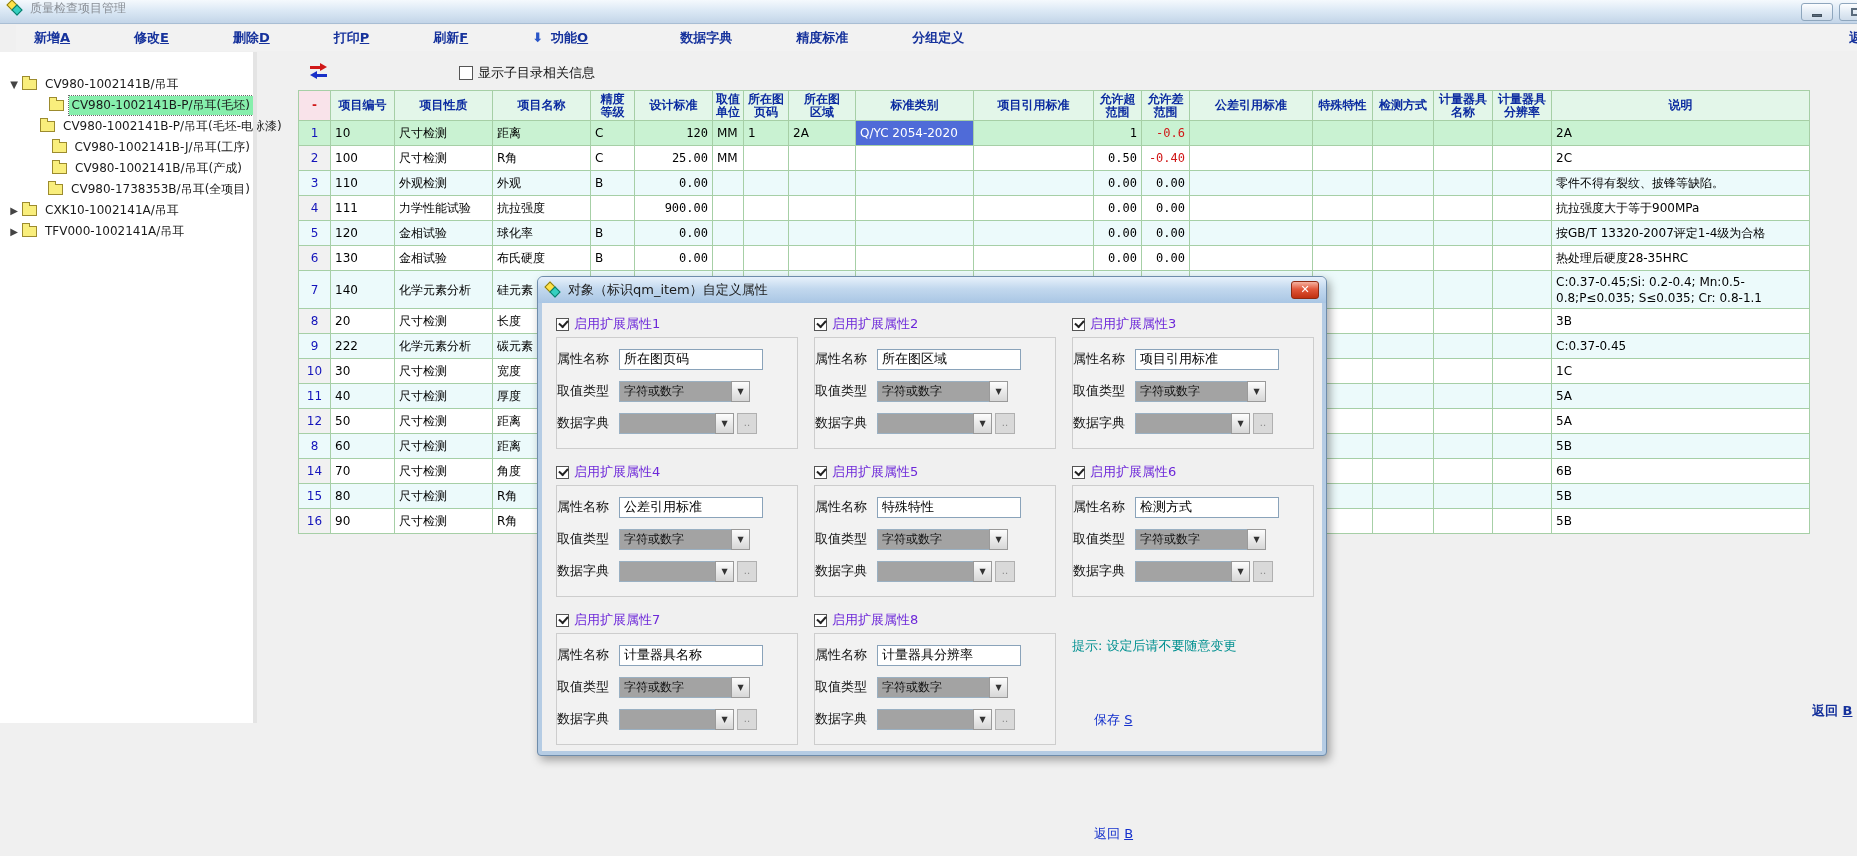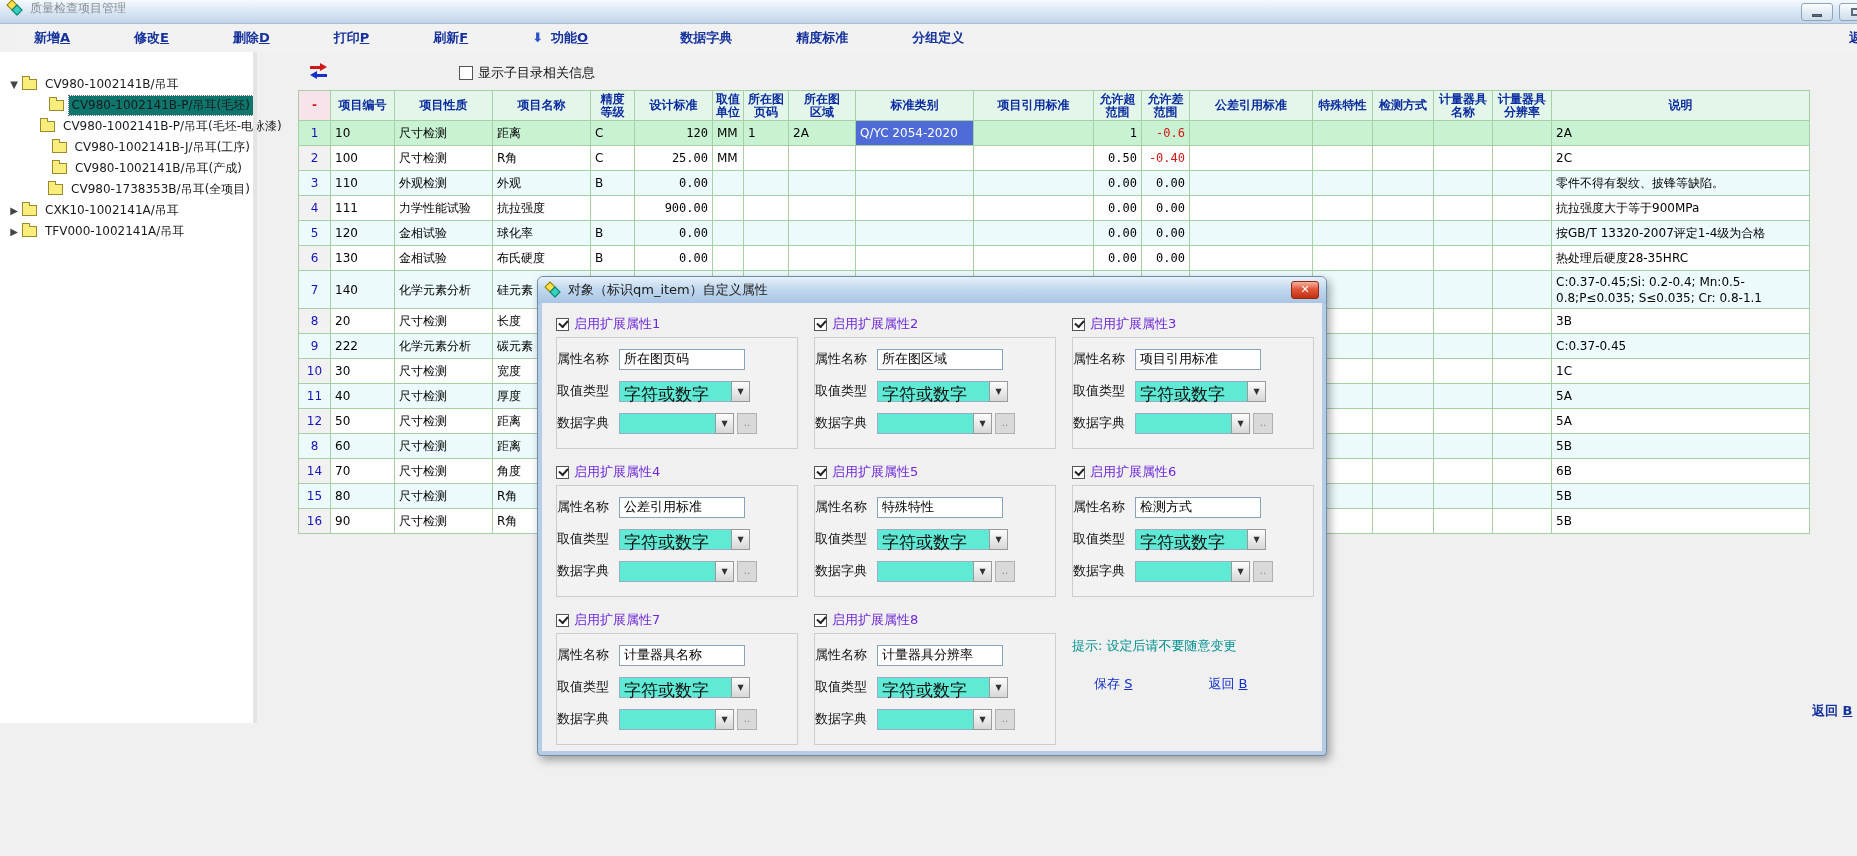--- a/index.html
+++ b/index.html
@@ -34,21 +34,21 @@
   .tb-back { position:absolute; left:1833px; color:#16329c; font-weight:bold; font-size:13px; white-space:nowrap; }
 
   
   .tree-panel { position:absolute; left:0; top:52px; width:253px; height:671px; background:#ffffff; padding-top:22px; }
   .splitter { position:absolute; left:253px; top:52px; width:4px; height:671px; background:#e4e4e4; cursor:col-resize; }
   .tree-item { display:flex; align-items:center; height:21px; white-space:nowrap; cursor:pointer; color:#1a1a1a; }
   .tree-item .twisty { width:12px; text-align:center; color:#444; font-size:10px; margin-right:2px; }
   .folder { position:relative; width:15px; height:11px; background:#f9ee7c; border:1px solid #9c8b2e; margin-right:5px; flex:0 0 auto; }
   .folder:before { content:""; position:absolute; left:-1px; top:-4px; width:6px; height:3px;
     background:#f9ee7c; border:1px solid #9c8b2e; border-bottom:none; }
-  .tree-item.sel .lbl { background:#0f766e; outline:1px dotted #6a6a6a; }
+  .tree-item.sel .lbl { background:#86efac; outline:1px dotted #6a6a6a; }
   .tree-item .lbl { padding:1px 3px; }
 
   
   .swap-icon { position:absolute; left:308px; top:62px; width:22px; height:18px; cursor:pointer; }
   .swap-icon .a1,.swap-icon .a2 { position:absolute; left:0; width:0; height:0; }
   .swap-icon .a1 { top:1px; border-top:4px solid transparent; border-bottom:4px solid transparent; border-left:7px solid #d01818; left:12px; }
   .swap-icon .b1 { position:absolute; left:2px; top:4px; width:11px; height:3px; background:#d01818; }
   .swap-icon .a2 { top:9px; border-top:4px solid transparent; border-bottom:4px solid transparent; border-right:7px solid #1830c8; left:2px; }
   .swap-icon .b2 { position:absolute; left:8px; top:12px; width:11px; height:3px; background:#1830c8; }
   .showsub { position:absolute; left:459px; top:64px; display:flex; align-items:center; gap:5px; color:#111; font-size:13px; }
@@ -84,30 +84,30 @@
   .dlg-body { position:absolute; left:4px; right:4px; top:26px; bottom:4px; background:#f0f0f0;
     padding:12px 10px 0 14px; }
   .dlg-grid { display:grid; grid-template-columns:242px 242px 242px; column-gap:16px; row-gap:14px; }
   .unit .en-row { display:flex; align-items:center; gap:5px; height:18px; margin-bottom:4px; color:#6d28d9; font-size:13px; }
   .ckd { width:13px; height:13px; background:#fff; border:1px solid #555; position:relative; display:inline-block; }
   .ckd:after { content:""; position:absolute; left:2px; top:1px; width:7px; height:4px;
     border-left:2px solid #222; border-bottom:2px solid #222; transform:rotate(-48deg); }
   fieldset.gbox { border:1px solid #cdcdcd; background:#f2f2f2; height:112px; padding:10px 8px 0 0; }
   .frow { display:flex; align-items:center; height:22px; margin-bottom:10px; font-size:13px; color:#111; }
   .frow .flabel { width:62px; flex:0 0 auto; }
-  .tinput { width:126px; height:21px; background:#fff; border:1px solid #8aa3ba; padding:0 4px; font-size:13px; color:#000; }
+  .tinput { width:144px; height:21px; background:#fff; border:1px solid #8aa3ba; padding:0 4px; font-size:13px; color:#000; }
   .combo { display:flex; height:21px; }
-  .combo .cval { width:112px; background:#5eead4; border:1px solid #9ab0c2; border-right:none; padding:1px 4px; font-size:17px; }
+  .combo .cval { width:112px; background:#a3a3a3; border:1px solid #9ab0c2; border-right:none; padding:1px 4px; font-size:12px; }
   .combo .cbtn { width:19px; background:linear-gradient(#fdfdfd,#d7d7d7); border:1px solid #9a9a9a;
     font-size:8px; color:#333; text-align:center; line-height:19px; cursor:pointer; }
   .dots-btn { width:20px; height:21px; margin-left:3px; background:#d9d9d9; border:1px solid #b0b0b0;
     color:#8a8a8a; font-size:10px; text-align:center; line-height:18px; cursor:pointer; }
   .aside { padding-top:26px; }
   .tip { color:#009090; font-size:13px; }
-  .dlg-btns { margin-top:20px; display:flex; gap:76px; padding-left:22px; }
+  .dlg-btns { margin-top:56px; display:flex; gap:96px; padding-left:22px;flex-direction:column; }
   .dlg-link { color:#1430cc; font-size:13px; cursor:pointer; white-space:nowrap; }
   .dlg-link u { text-decoration:underline; }
 
   .bottom-back { position:absolute; left:1812px; top:702px; color:#16329c; font-weight:bold; font-size:13px; white-space:nowrap; }
 </style>
 </head>
 <body>
 
 <div id="app">
 

